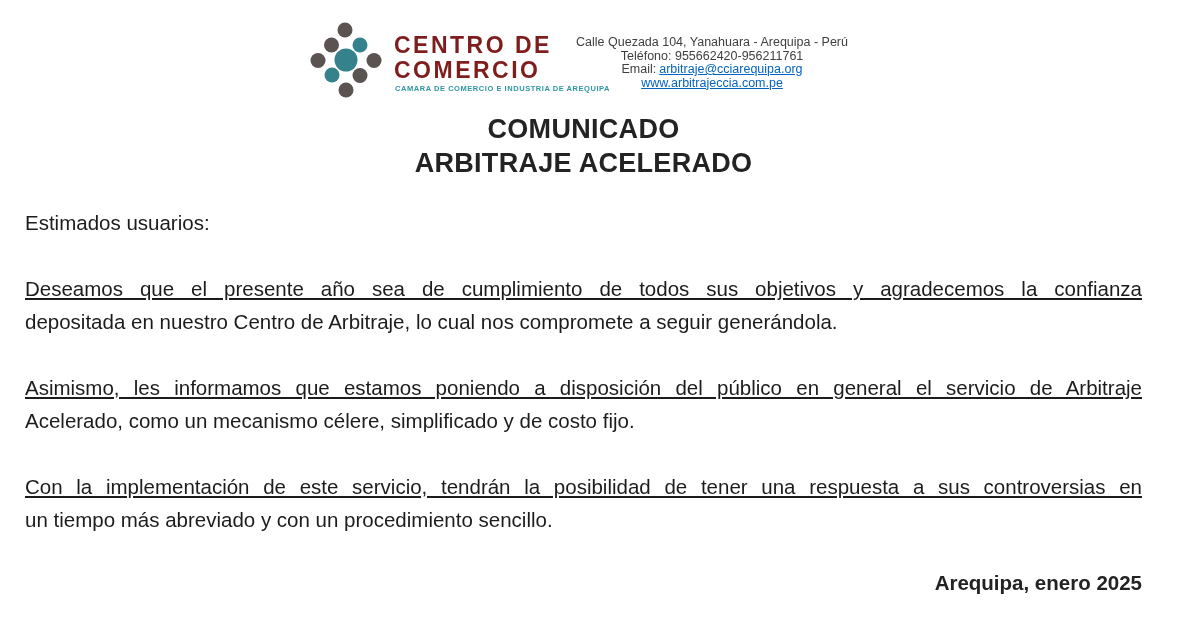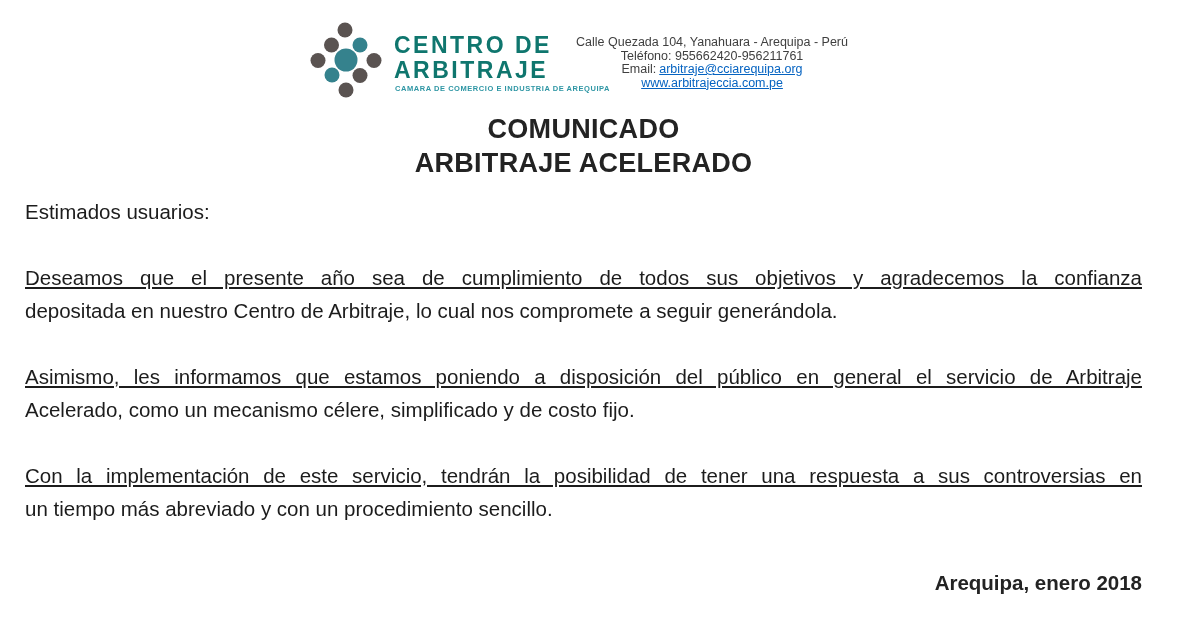--- a/index.html
+++ b/index.html
@@ -12,21 +12,21 @@
     overflow:hidden;
     margin:0 auto;
   }
   
   .logo-dots{position:absolute;left:308px;top:14px;}
   .dot-gray{fill:#5a5351;}
   .dot-teal{fill:#35828d;}
   .logo-name{
     position:absolute;left:394px;top:33px;
     font-size:23px;line-height:24.5px;font-weight:600;
-    letter-spacing:2.5px;color:#0f766e;white-space:nowrap;
+    letter-spacing:2.5px;color:#7f1d1d;white-space:nowrap;
   }
   .logo-tagline{
     position:absolute;left:395px;top:84px;
     font-size:7.5px;letter-spacing:0.55px;color:#2e96a4;
     font-weight:600;white-space:nowrap;
   }
   .contact{
     position:absolute;top:36px;right:356px;
     text-align:center;font-size:12.5px;line-height:13.5px;
     color:#3f3f3f;white-space:nowrap;
@@ -34,21 +34,21 @@
   .contact a{color:#0563c1;text-decoration:underline;cursor:pointer;}
   .contact .lbl{margin-right:3px;}
   
   .doc-title{
     position:absolute;left:25px;top:112px;width:1117px;
     text-align:center;font-size:27px;line-height:34px;
     font-weight:700;color:#232323;letter-spacing:0.3px;
   }
   
   .doc-body{
-    position:absolute;left:25px;top:195px;width:1117px;
+    position:absolute;left:25px;top:206px;width:1117px;
     font-size:20.5px;line-height:33px;color:#1c1c1c;
   }
   .greeting{margin:0 0 33px 0;}
   .para{margin:0 0 33px 0;}
   .pline{min-height:33px;}
   .pline-just{text-align:justify;text-align-last:justify;text-justify:inter-word;text-decoration:underline;}
   
   .doc-date{
     position:absolute;top:566px;right:62px;
     font-size:20.5px;line-height:33px;font-weight:700;color:#232323;
@@ -67,21 +67,21 @@
     <circle class="dot-gray" cx="10" cy="46.5" r="7.5"></circle>
     <circle class="dot-teal" cx="38" cy="46" r="11.5"></circle>
     <circle class="dot-gray" cx="66" cy="46.5" r="7.5"></circle>
     <circle class="dot-teal" cx="24" cy="61" r="7.5"></circle>
     <circle class="dot-gray" cx="52" cy="61.5" r="7.5"></circle>
     <circle class="dot-gray" cx="38" cy="76" r="7.5"></circle>
   </svg>
 
   <div class="logo-name">
     <div>CENTRO DE</div>
-    <div>ARBITRAJE</div>
+    <div>COMERCIO</div>
   </div>
   <div class="logo-tagline">CAMARA DE COMERCIO E INDUSTRIA DE AREQUIPA</div>
 
   <div class="contact">
     <div>Calle Quezada 104, Yanahuara - Arequipa - Perú</div>
     <div>Teléfono: 955662420-956211761</div>
     <div><span class="lbl">Email:</span><a>arbitraje@cciarequipa.org</a></div>
     <div><a>www.arbitrajeccia.com.pe</a></div>
   </div>
 
@@ -102,15 +102,15 @@
       <div class="pline pline-just">Asimismo, les informamos que estamos poniendo a disposición del público en general el servicio de Arbitraje</div>
       <div class="pline">Acelerado, como un mecanismo célere, simplificado y de costo fijo.</div>
     </div>
 
     <div class="para">
       <div class="pline pline-just">Con la implementación de este servicio, tendrán la posibilidad de tener una respuesta a sus controversias en</div>
       <div class="pline">un tiempo más abreviado y con un procedimiento sencillo.</div>
     </div>
   </div>
 
-  <div class="doc-date">Arequipa, enero 2018</div>
+  <div class="doc-date">Arequipa, enero 2025</div>
 
 </div>
 
 </body></html>

